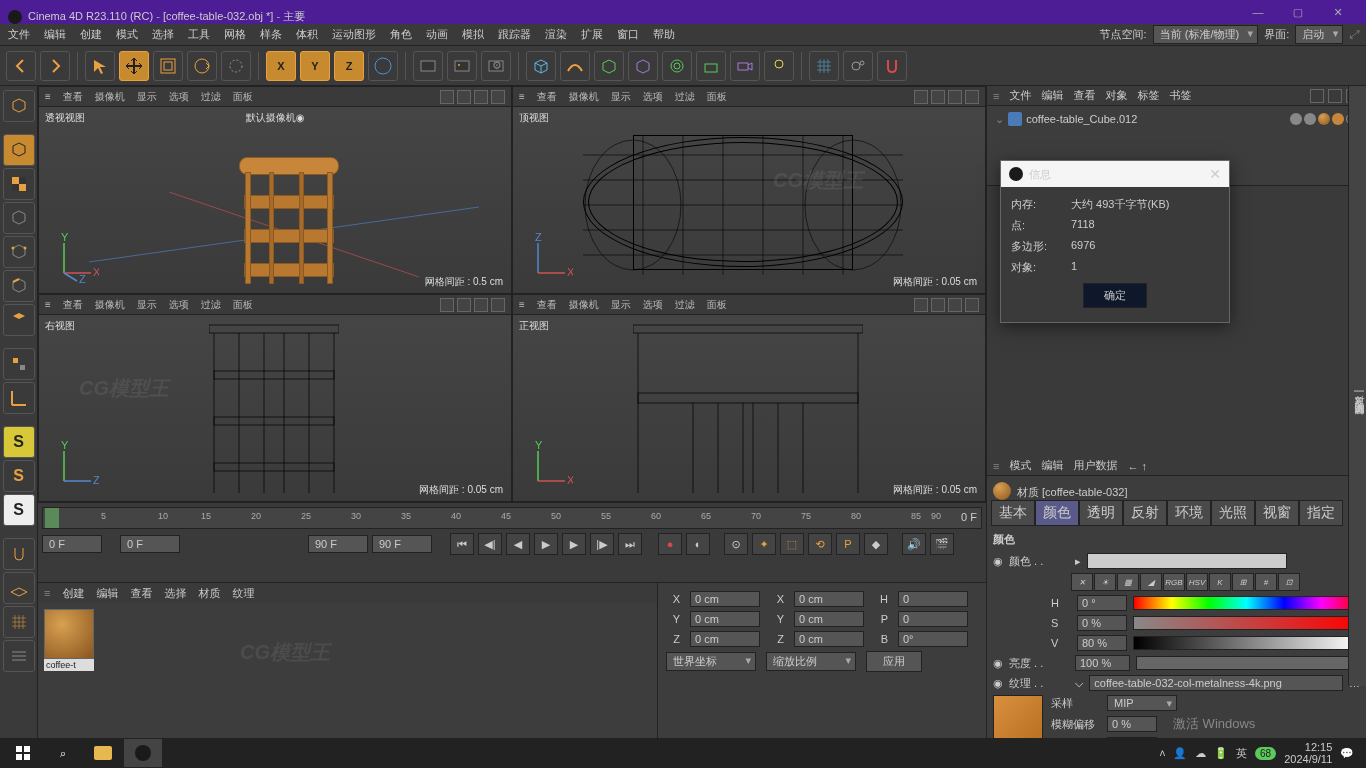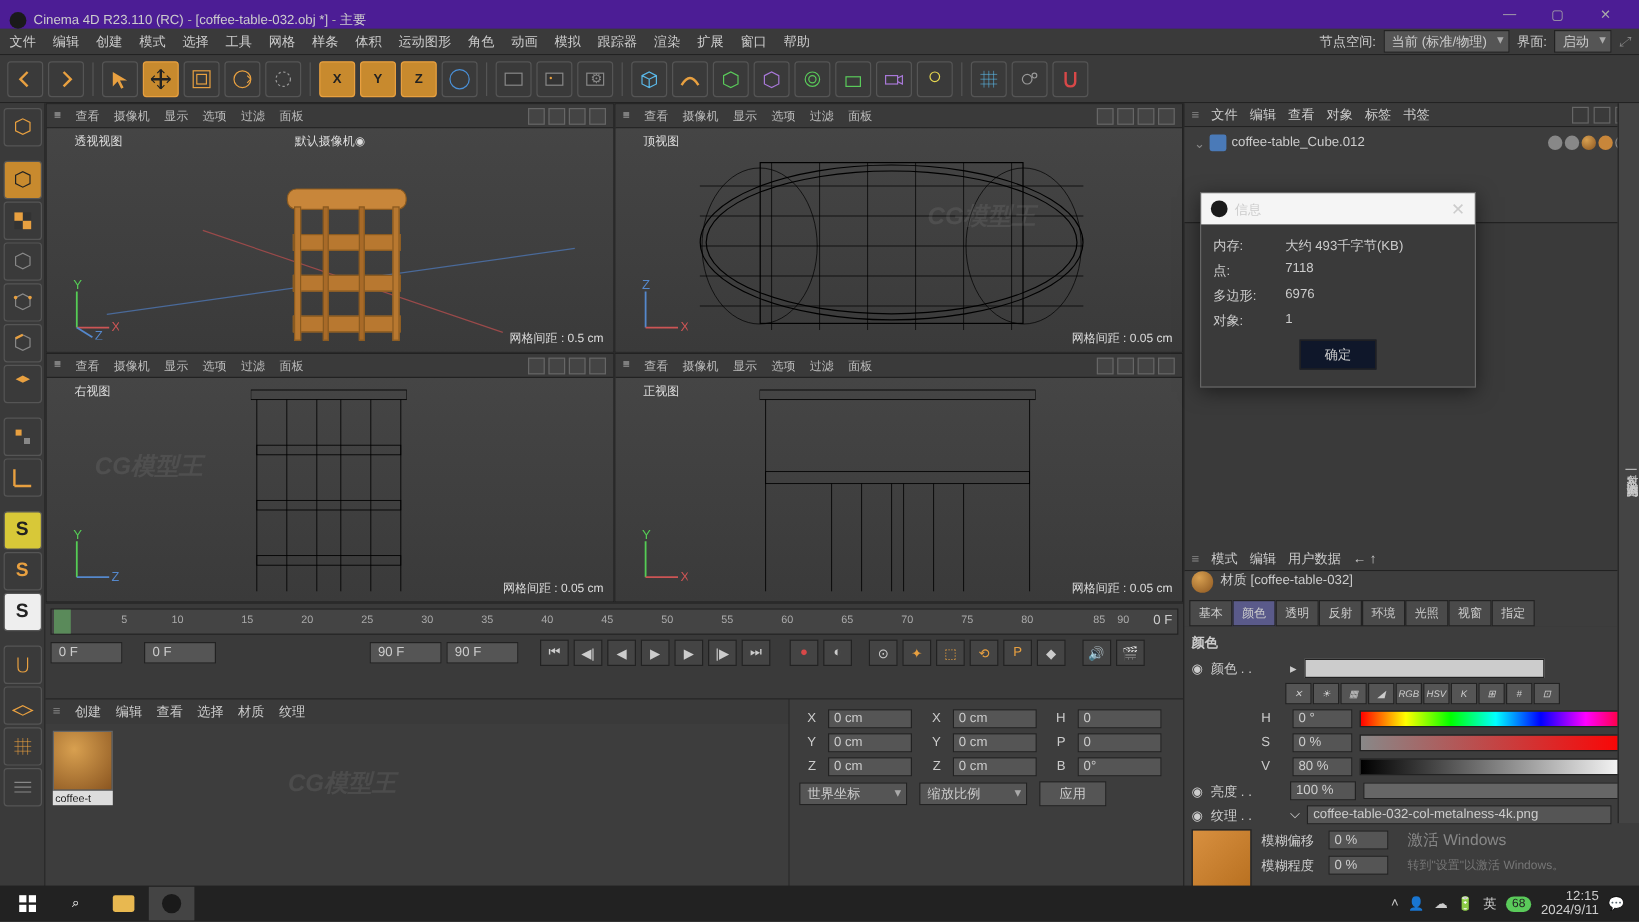--- a/index.html
+++ b/index.html
@@ -24,21 +24,21 @@
 .leftbar .lbtn.active{background:#c88a2e}
 .center{flex:1;display:flex;flex-direction:column;background:#3a3a3a}
 .viewports{height:416px;display:flex;flex-direction:column}
 .vprow{flex:1;display:flex}
 .viewport{flex:1;border:1px solid #222;display:flex;flex-direction:column;position:relative;background:#3d3d3d}
 .vpmenu{height:20px;background:#3a3a3a;display:flex;align-items:center;padding:0 6px;gap:12px;border-bottom:1px solid #222}
 .vpmenu span{color:#bbb;cursor:pointer;font-size:10px}
 .vpmenu .vpicons{margin-left:auto;display:flex;gap:3px}
 .vpmenu .vpicons i{width:14px;height:14px;border:1px solid #666;background:#444;cursor:pointer}
 .vpcanvas{flex:1;position:relative;background:linear-gradient(#454545,#3a3a3a);overflow:hidden}
-.vplabel{position:absolute;top:4px;left:23px;color:#ddd;font-size:10px}
+.vplabel{position:absolute;top:4px;left:6px;color:#ddd;font-size:10px}
 .vpcam{position:absolute;top:4px;left:50%;transform:translateX(-50%);color:#ddd;font-size:10px}
 .vpgrid{position:absolute;bottom:4px;right:8px;color:#ddd;font-size:10px}
 .axis{position:absolute;bottom:10px;left:10px;width:50px;height:50px}
 .timeline{height:80px;background:#3a3a3a;border-top:1px solid #222;padding:4px}
 .ruler{height:22px;background:#444;border:1px solid #222;position:relative;margin-bottom:4px}
 .ruler .lbl{position:absolute;top:3px;color:#aaa;font-size:9px}
 .tcontrols{display:flex;align-items:center;gap:4px}
 .tfield{background:#555;border:1px solid #222;padding:2px 6px;width:60px}
 .tbtn2{width:24px;height:22px;background:#444;border:1px solid #222;display:flex;align-items:center;justify-content:center;cursor:pointer}
 .bottom{height:160px;display:flex;border-top:1px solid #222}
@@ -56,24 +56,24 @@
 .rmenu span{cursor:pointer}
 .rmenu .ricons{margin-left:auto;display:flex;gap:4px}
 .rmenu .ricons i{width:14px;height:14px;border:1px solid #666;cursor:pointer}
 .objtree{height:80px;padding:4px 6px;border-bottom:1px solid #222;background:#3d3d3d}
 .objitem{display:flex;align-items:center;gap:4px;padding:2px;cursor:pointer}
 .objitem .oicon{width:14px;height:14px;background:#4a7ab8;border-radius:2px}
 .objitem .dots{margin-left:auto;display:flex;gap:2px}
 .objitem .dots i{width:12px;height:12px;border-radius:50%}
 .attrpanel{flex:1;padding:0;overflow:hidden}
 .attrmenu{height:20px;display:flex;align-items:center;gap:10px;padding:0 6px;border-bottom:1px solid #222}
-.attrhead{height:24px;display:flex;align-items:flex-start;gap:6px;padding:0 6px;background:#3d3d3d}
+.attrhead{height:24px;display:flex;align-items:flex-end;gap:6px;padding:0 6px;background:#3d3d3d}
 .attrhead .ball{width:18px;height:18px;background:radial-gradient(circle at 35% 30%,#d8a050,#8a5520);border-radius:50%}
 .attrtabs{display:flex;gap:0;padding:0 4px;background:#3d3d3d}
-.attrtabs span{padding:3px 7px;background:#4a4a4a;border:1px solid #222;cursor:pointer;font-size:10px}
+.attrtabs span{padding:3px 7px;background:#4a4a4a;border:1px solid #222;cursor:pointer;font-size:14px}
 .attrtabs span.active{background:#5a5a8a}
 .attrbody{padding:6px;background:#3d3d3d}
 .attrrow{display:flex;align-items:center;gap:6px;margin-bottom:4px}
 .attrrow label{width:60px}
 .swatchrow{display:flex;gap:1px;margin:4px 0}
 .swatchrow i{width:22px;height:18px;background:#555;border:1px solid #222;cursor:pointer;display:flex;align-items:center;justify-content:center;font-size:8px}
 .slider{flex:1;height:14px;background:#333;border:1px solid #222;position:relative}
 .hue{background:linear-gradient(90deg,#f00,#ff0,#0f0,#0ff,#00f,#f0f,#f00)}
 .sat{background:linear-gradient(90deg,#888,#f00)}
 .val{background:linear-gradient(90deg,#000,#fff)}
@@ -545,21 +545,21 @@
             <div class="vpgrid">网格间距 : 0.05 cm</div>
           </div>
         </div>
       </div>
     </div>
 
     <div class="timeline">
       <div class="ruler">
         <div class="lbl" style="left:6px">0</div>
           <div class="lbl" style="left:58px">5</div>
-          <div class="lbl" style="left:100px">10</div>
+          <div class="lbl" style="left:115px">10</div>
           <div class="lbl" style="left:158px">15</div>
           <div class="lbl" style="left:208px">20</div>
           <div class="lbl" style="left:258px">25</div>
           <div class="lbl" style="left:308px">30</div>
           <div class="lbl" style="left:358px">35</div>
           <div class="lbl" style="left:408px">40</div>
           <div class="lbl" style="left:458px">45</div>
           <div class="lbl" style="left:508px">50</div>
           <div class="lbl" style="left:558px">55</div>
           <div class="lbl" style="left:608px">60</div>
@@ -761,20 +761,24 @@
             <span style="width:10px">◉</span>
             <label>纹理 . .</label>
             <span>⌵</span>
             <div class="cfield" style="flex:1">coffee-table-032-col-metalness-4k.png</div>
             <span>…</span>
           </div>
         <div style="display:flex;gap:8px">
           <div style="width:50px;height:50px;background:linear-gradient(135deg,#d89040,#b87020);border:1px solid #222"></div>
           <div style="flex:1">
             <div class="attrrow">
+                <label style="width:50px">采样</label>
+                <div class="dropdown" style="width:70px">MIP</div>
+              </div>
+            <div class="attrrow">
                 <label style="width:50px">模糊偏移</label>
                 <div class="cfield" style="width:50px">0 %</div>
               <span style="color:#888;font-size:13px;margin-left:10px">激活 Windows</span>
               </div>
             <div class="attrrow">
                 <label style="width:50px">模糊程度</label>
                 <div class="cfield" style="width:50px">0 %</div>
               <span style="color:#777;font-size:10px;margin-left:10px">转到"设置"以激活 Windows。</span>
               </div>
           </div>

